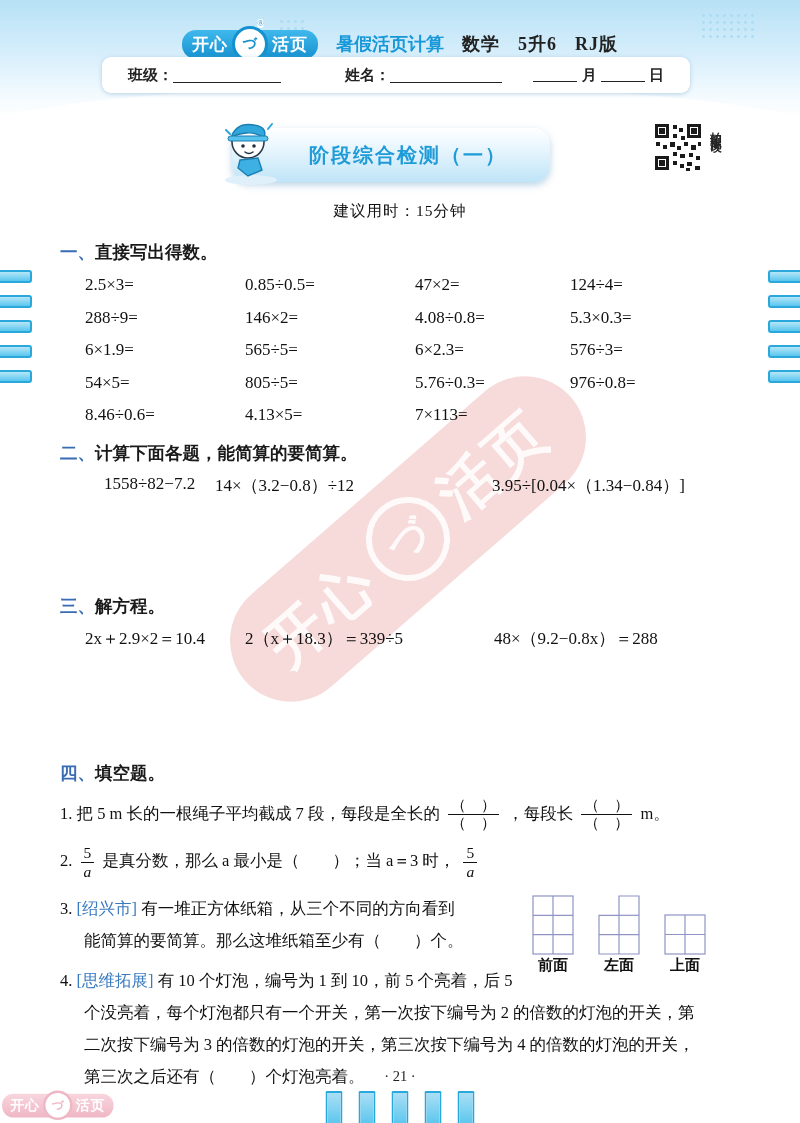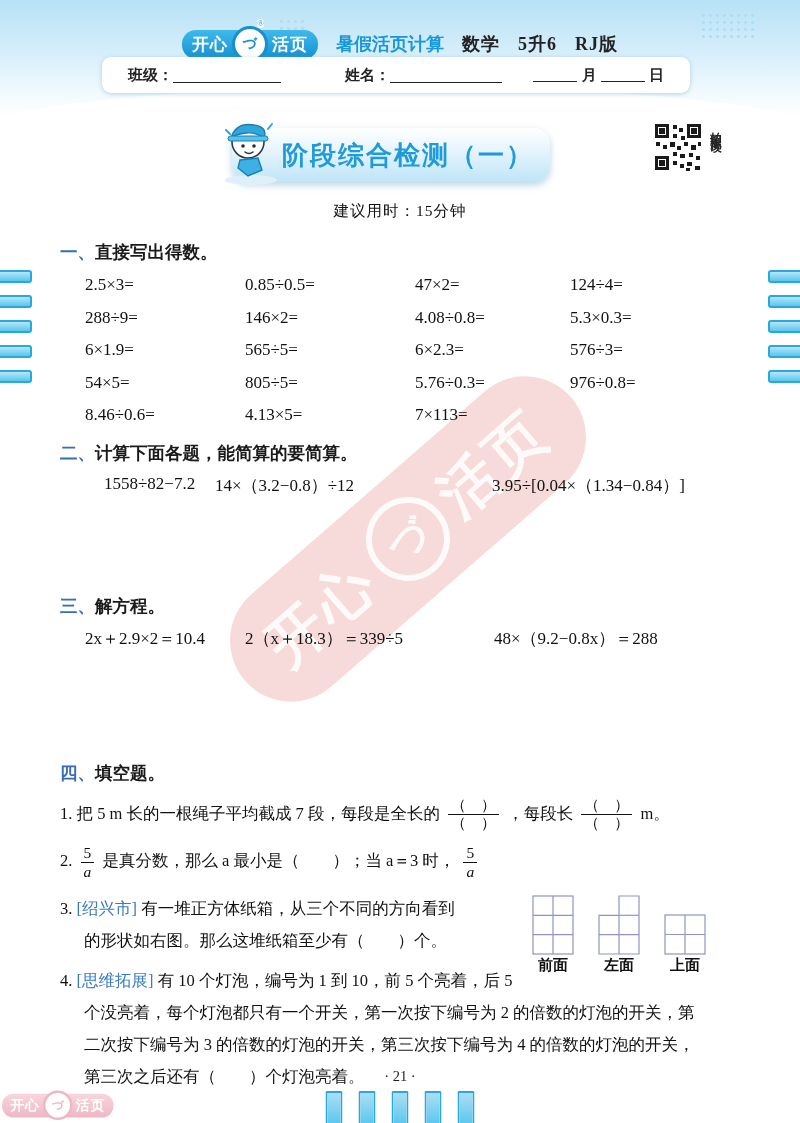--- a/index.html
+++ b/index.html
@@ -42,21 +42,21 @@
   
   .sbar{position:absolute;width:30px;height:9px;background:linear-gradient(180deg,#b5e6f8,#59c6ee);
     border:2px solid #2aa7db;}
   .sbar.left{left:-2px;border-radius:0 3px 3px 0;}
   .sbar.right{right:-2px;border-radius:3px 0 0 3px;}
   
   .banner{position:absolute;left:232px;top:128px;width:318px;height:54px;border-radius:16px;
     background:linear-gradient(180deg,#ffffff 0%,#e7f5fd 40%,#bfe4f8 100%);
     box-shadow:0 3px 7px rgba(120,170,205,.5);display:flex;align-items:center;justify-content:center;z-index:2;}
   .banner-title{color:#1f9cd8;font-family:"Liberation Sans",sans-serif;font-weight:bold;
-    font-size:26px;letter-spacing:2px;padding-left:34px;}
+    font-size:20px;letter-spacing:2px;padding-left:34px;}
   .mascot{position:absolute;left:218px;top:116px;z-index:3;}
   
   .qr-block{position:absolute;left:653px;top:122px;display:flex;align-items:flex-start;gap:5px;z-index:3;}
   .qr-caption{writing-mode:vertical-rl;font-size:11.5px;letter-spacing:3px;color:#222;
     font-family:"Liberation Sans",sans-serif;font-weight:bold;margin-top:1px;}
   
   .suggest{position:absolute;left:0;top:201px;width:100%;text-align:center;font-size:15.5px;
     color:#111;letter-spacing:1px;z-index:2;}
   
   .content{position:absolute;left:60px;top:240px;width:648px;z-index:2;}
@@ -315,21 +315,21 @@
             <line x1="21" y1="1" x2="21" y2="40"></line>
             <line x1="1" y1="20.5" x2="41" y2="20.5"></line>
           </g>
         </svg>
         <span class="fig-label">上面</span>
       </div>
     </div>
     <span>3.</span>
     <span class="tag">[绍兴市]</span>
     <span>有一堆正方体纸箱，从三个不同的方向看到</span><br>
-    <span>的形状如右图。那么这堆纸箱至少有（　　）个。</span>
+    <span>能简算的要简算。那么这堆纸箱至少有（　　）个。</span>
   </div>
 
   <div class="blank-item" style="margin-top:8px;">
     <span>4.</span>
     <span class="tag">[思维拓展]</span>
     <span>有 10 个灯泡，编号为 1 到 10，前 5 个亮着，后 5 个没亮着，每个灯泡都只有一个开关，第一次按下编号为 2 的倍数的灯泡的开关，第二次按下编号为 3 的倍数的灯泡的开关，第三次按下编号为 4 的倍数的灯泡的开关，第三次之后还有（　　）个灯泡亮着。</span>
   </div>
 
 </div>
 

